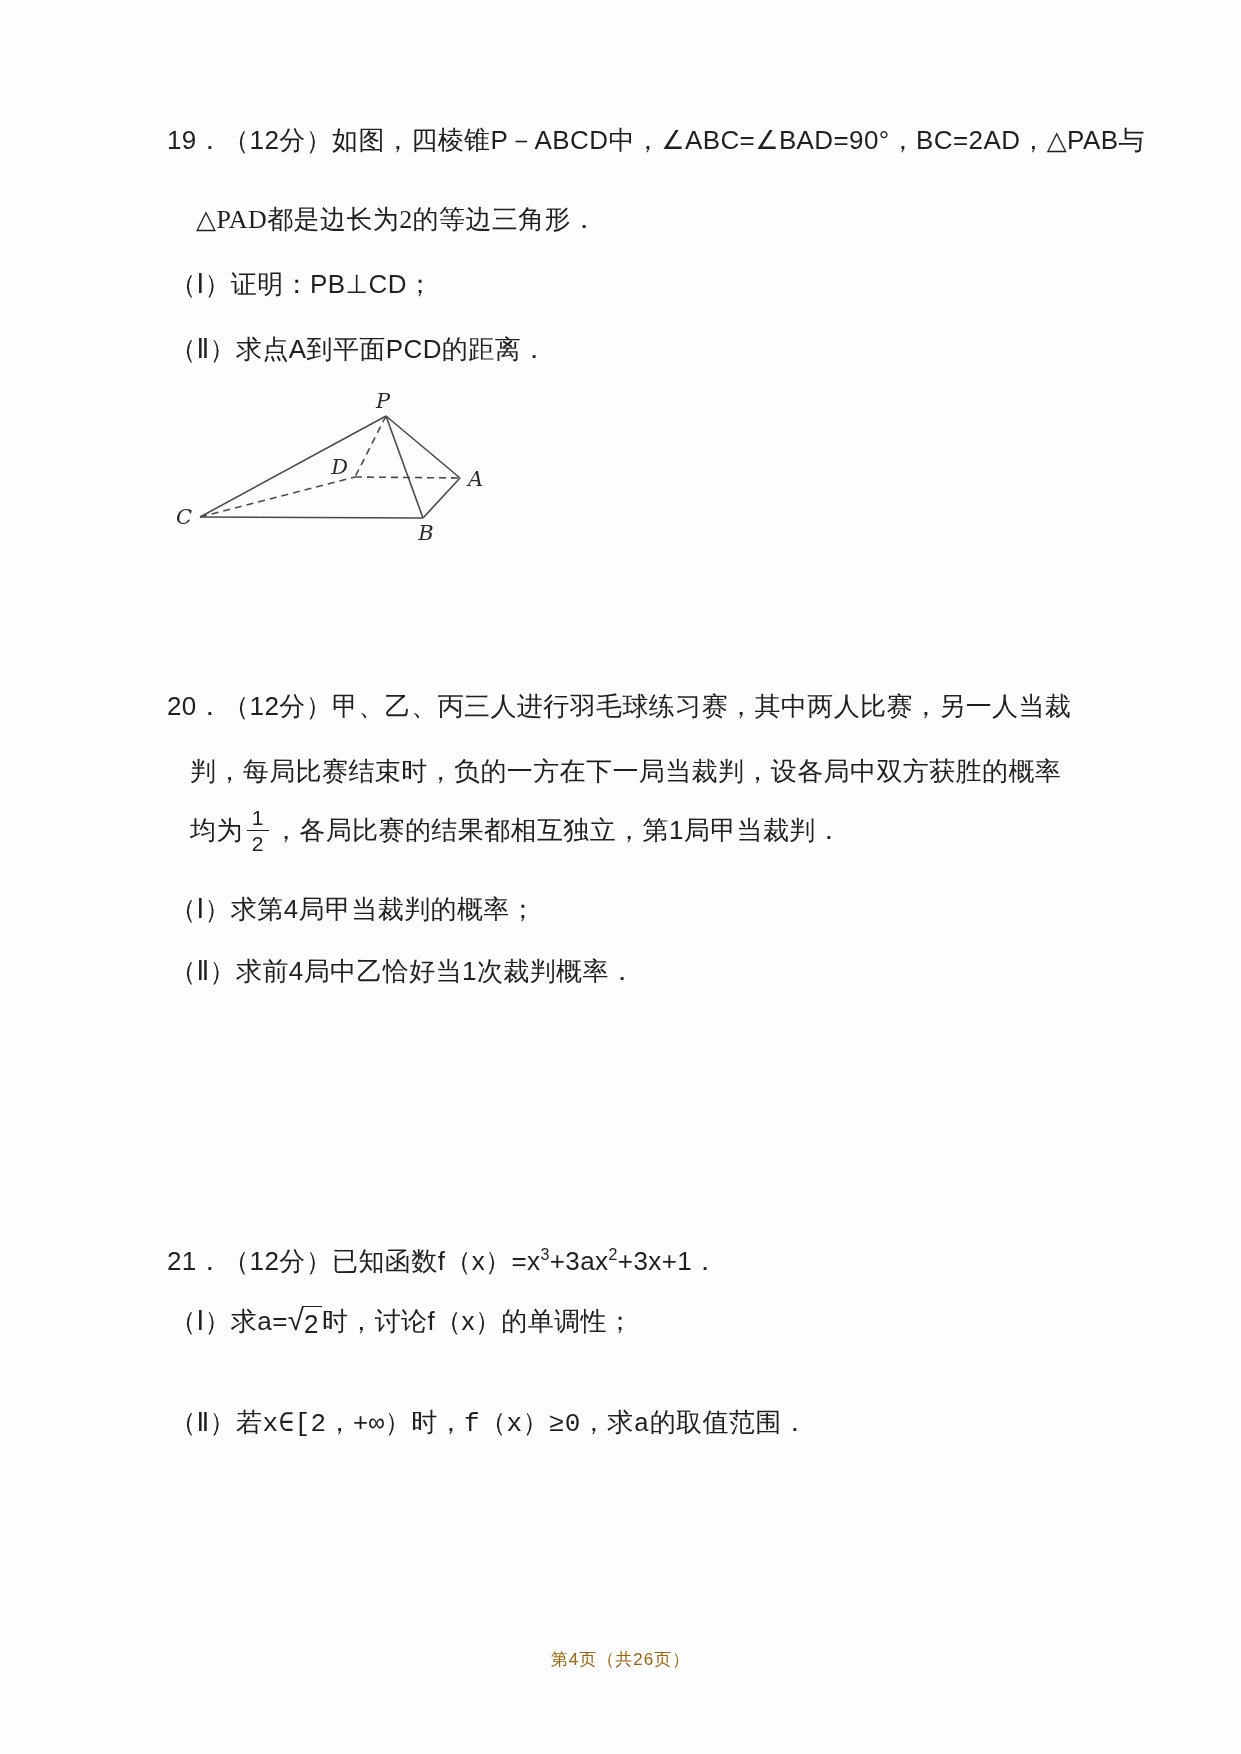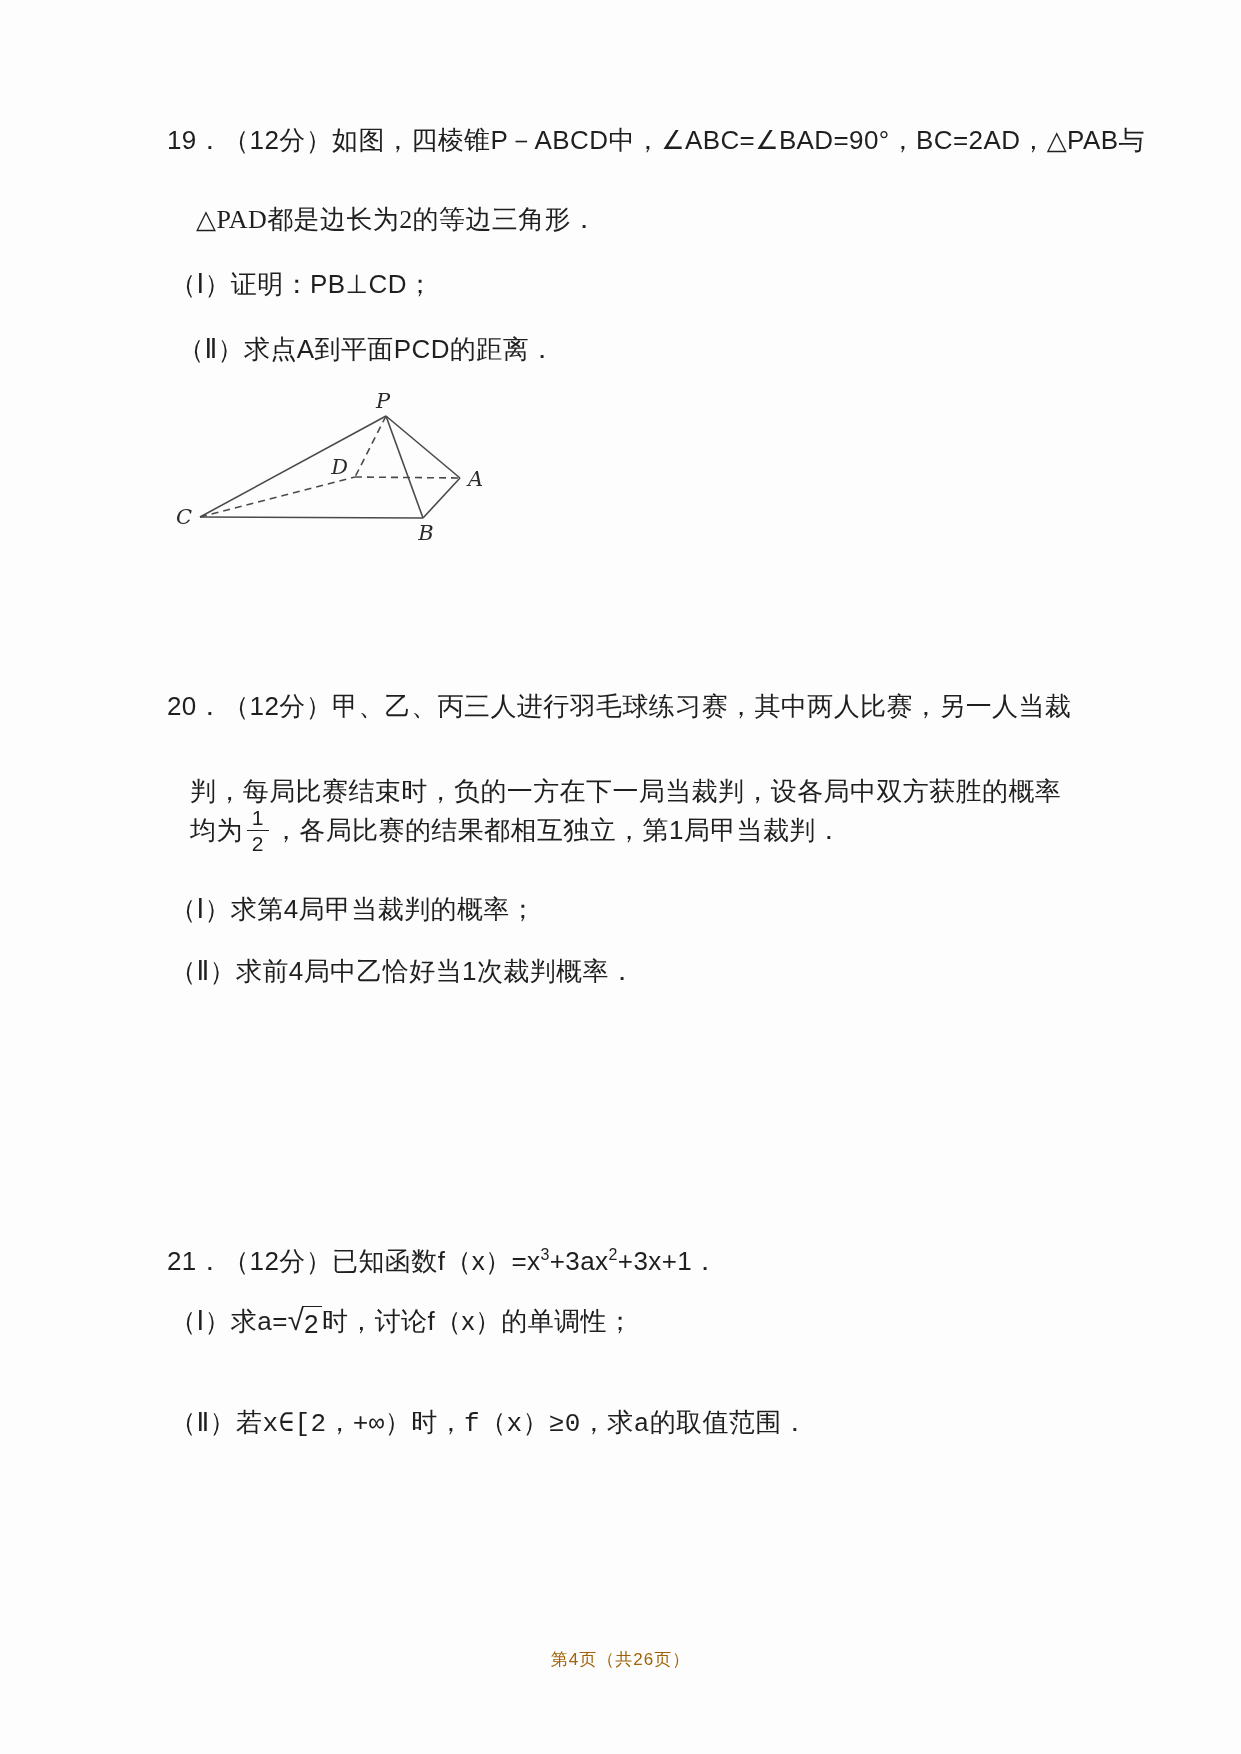--- a/index.html
+++ b/index.html
@@ -65,21 +65,21 @@
   }
 </style>
 </head>
 <body>
 
 <div class="page">
 
   <div class="tline" style="left:167px; top:124px;">19．（12分）如图，四棱锥P－ABCD中，∠ABC=∠BAD=90°，BC=2AD，△PAB与</div>
   <div class="tline" style="left:196px; top:204px;font-family:Liberation Serif, serif;">△PAD都是边长为2的等边三角形．</div>
   <div class="tline" style="left:170px; top:268px;">（Ⅰ）证明：PB⊥CD；</div>
-  <div class="tline" style="left:170px; top:333px;margin-left:8px;">（Ⅱ）求点A到平面PCD的距离．</div>
+  <div class="tline" style="left:170px; top:333px;">（Ⅱ）求点A到平面PCD的距离．</div>
 
   <svg class="figure-svg" style="left:158px; top:388px;" width="345" height="170" viewBox="0 0 345 170">
 
     <line x1="42" y1="129" x2="228" y2="28"></line>
     <line x1="228" y1="28" x2="302" y2="90"></line>
     <line x1="228" y1="28" x2="265" y2="130"></line>
     <line x1="302" y1="90" x2="265" y2="130"></line>
     <line x1="42" y1="129" x2="265" y2="130"></line>
 
     <line class="dashed" x1="228" y1="28" x2="197" y2="89"></line>
@@ -87,21 +87,21 @@
     <line class="dashed" x1="42" y1="129" x2="197" y2="89"></line>
 
     <text x="225" y="20" text-anchor="middle">P</text>
     <text x="190" y="86" text-anchor="end">D</text>
     <text x="310" y="98" text-anchor="start">A</text>
     <text x="34" y="136" text-anchor="end">C</text>
     <text x="268" y="152" text-anchor="middle">B</text>
   </svg>
 
   <div class="tline" style="left:167px; top:690px;">20．（12分）甲、乙、丙三人进行羽毛球练习赛，其中两人比赛，另一人当裁</div>
-  <div class="tline" style="left:190px; top:755px;margin-top:20px;">判，每局比赛结束时，负的一方在下一局当裁判，设各局中双方获胜的概率</div>
+  <div class="tline" style="left:190px; top:755px;">判，每局比赛结束时，负的一方在下一局当裁判，设各局中双方获胜的概率</div>
 
   <div class="frac-row" style="left:190px; top:806px;">
     <span>均为</span>
     <span class="frac">
       <span class="num">1</span>
       <span class="den">2</span>
     </span>
     <span>，各局比赛的结果都相互独立，第1局甲当裁判．</span>
   </div>
 

